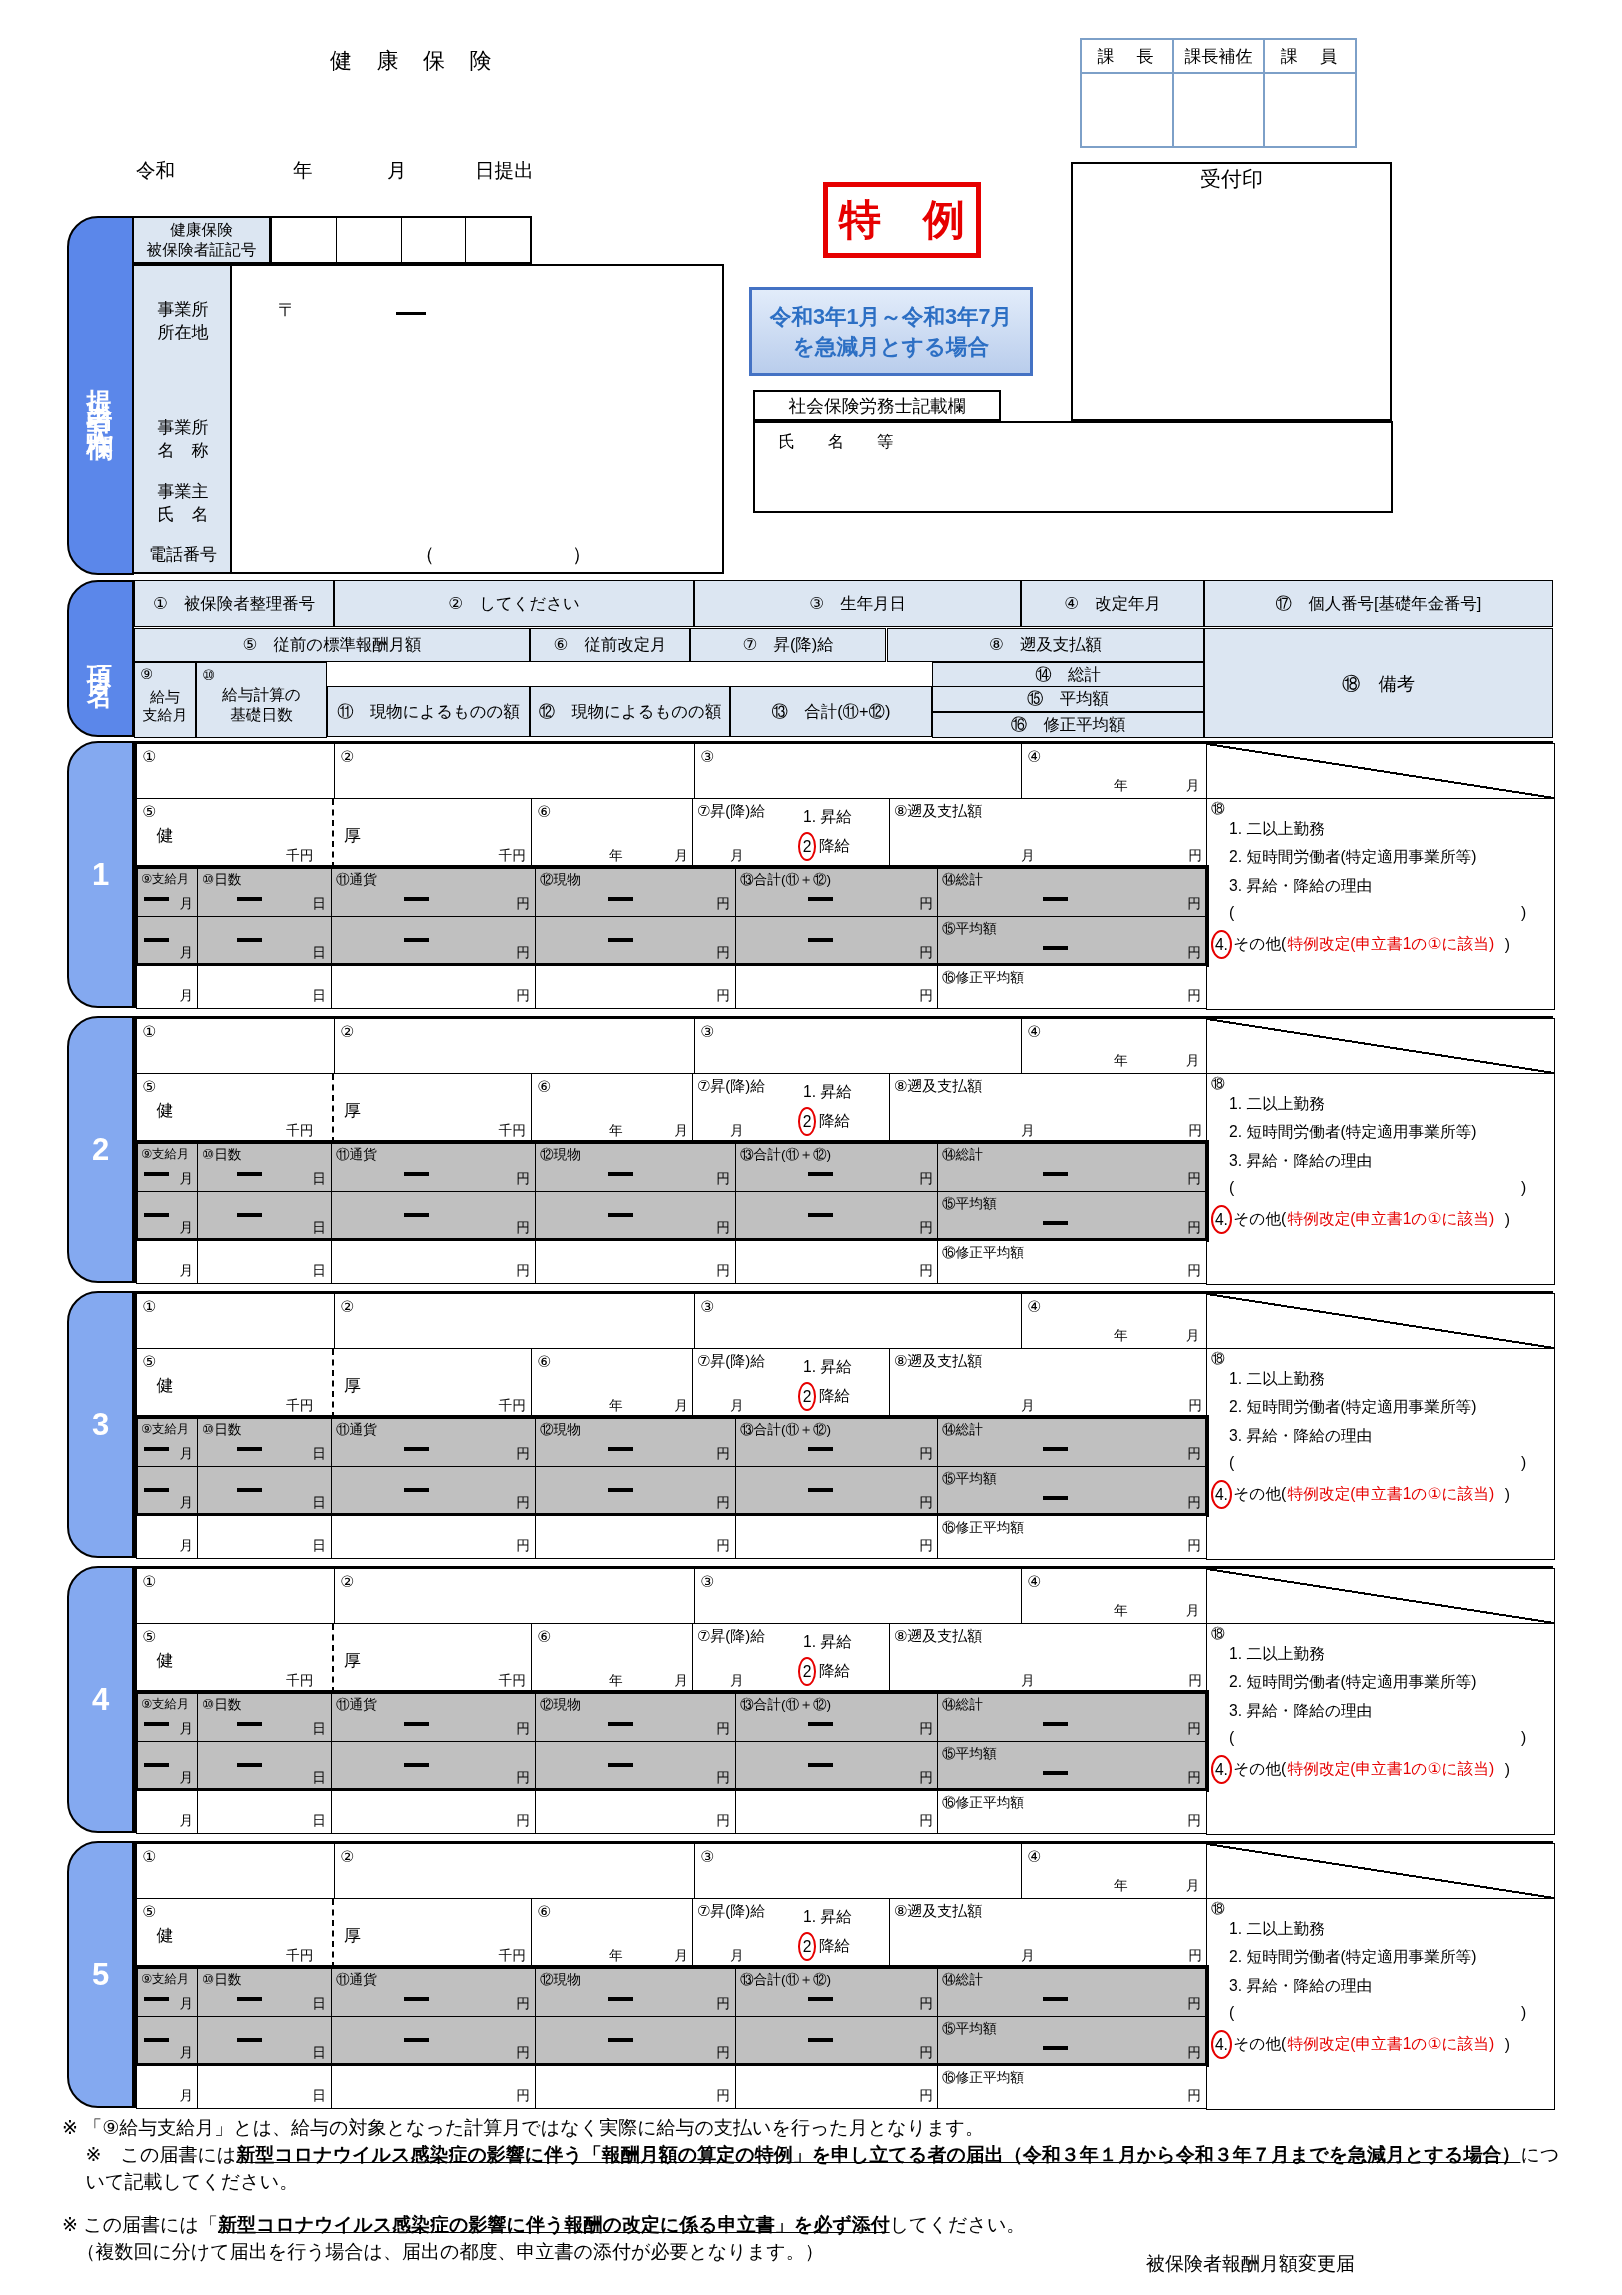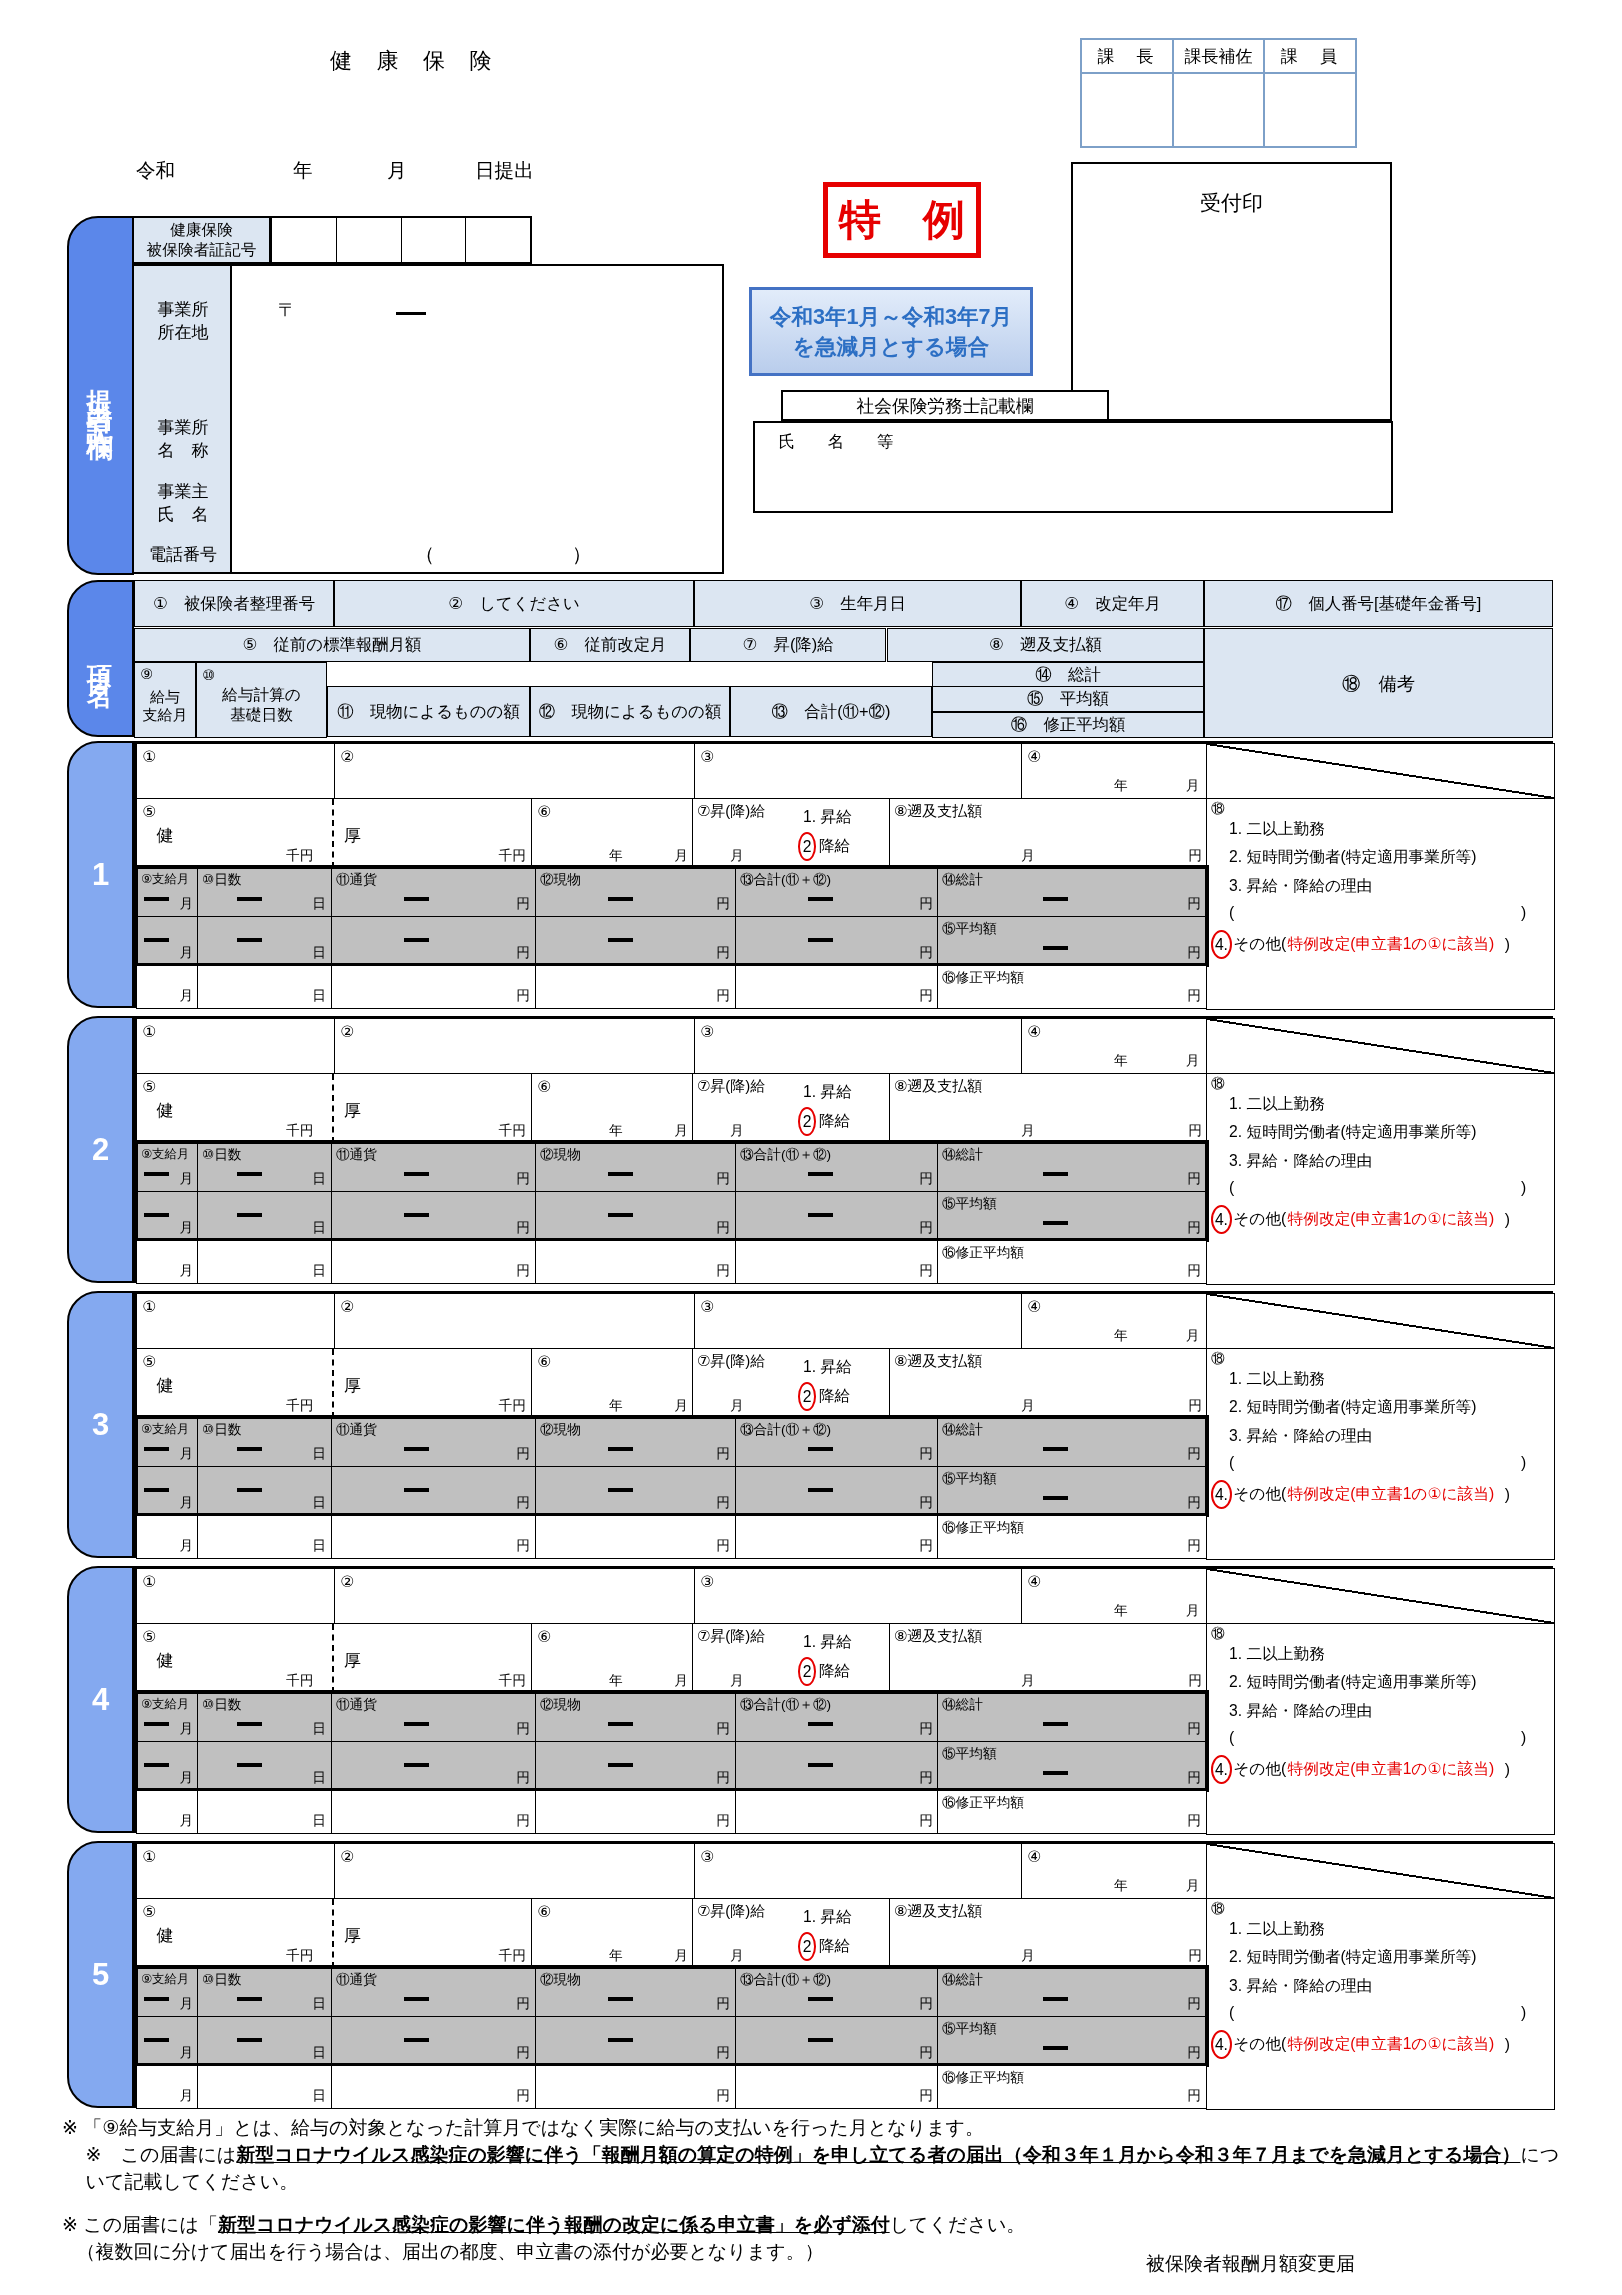--- a/index.html
+++ b/index.html
@@ -48,33 +48,33 @@
   </div>
 
   <div>
     <span class="abs" style="left:136px;top:157px;font-size:19.6px;">令和</span>
     <span class="abs" style="left:293px;top:157px;font-size:19.6px;">年</span>
     <span class="abs" style="left:387px;top:157px;font-size:19.6px;">月</span>
     <span class="abs" style="left:475px;top:157px;font-size:19.6px;">日提出</span>
   </div>
 
   <div class="abs" style="left:1071px;top:162px;width:321px;height:259px;border:2.6px solid #000;background:#fff;">
-    <div style="text-align:center;margin-top:25px;font-size:21px;">受付印</div>
+    <div style="text-align:center;margin-top:1px;font-size:21px;">受付印</div>
   </div>
 
   <div class="abs" style="left:823px;top:182px;width:158px;height:76px;border:5.9px solid var(--red);display:flex;align-items:center;justify-content:center;">
     <span style="color:var(--red);font-size:42px;font-weight:bold;">特　例</span>
   </div>
 
   <div class="abs" style="left:749px;top:287px;width:284px;height:89px;border:3.3px solid var(--note-blue-border);background:linear-gradient(#e2ecfa,#b9cdec);display:flex;flex-direction:column;align-items:center;justify-content:center;color:var(--note-blue-text);font-weight:bold;font-size:21.6px;line-height:1.35;">
     <div>令和3年1月～令和3年7月</div>
     <div>を急減月とする場合</div>
   </div>
 
-  <div class="abs" style="left:753px;top:390px;width:328px;height:31px;border:2px solid #000;background:#fff;display:flex;align-items:center;justify-content:center;font-size:17.7px;margin-left:28px;">社会保険労務士記載欄</div>
+  <div class="abs" style="left:753px;top:390px;width:248px;height:31px;border:2px solid #000;background:#fff;display:flex;align-items:center;justify-content:center;font-size:17.7px;">社会保険労務士記載欄</div>
   <div class="abs" style="left:753px;top:421px;width:640px;height:92px;border:2px solid #000;background:#fff;">
     <div style="margin:7.9px 0 0 23.6px;font-size:16.4px;">氏　　名　　等</div>
   </div>
 
   <div class="tab" style="left:67px;top:216px;width:67px;height:359px;">
     <span class="vtext" style="font-size:26px;">提出者記入欄</span>
   </div>
 
   <div class="abs" style="left:132px;top:216px;width:139px;height:48px;border:2px solid #000;background:var(--hdr-bg);display:flex;flex-direction:column;align-items:center;justify-content:center;font-size:15.7px;line-height:1.25;">
     <div>健康保険</div>

